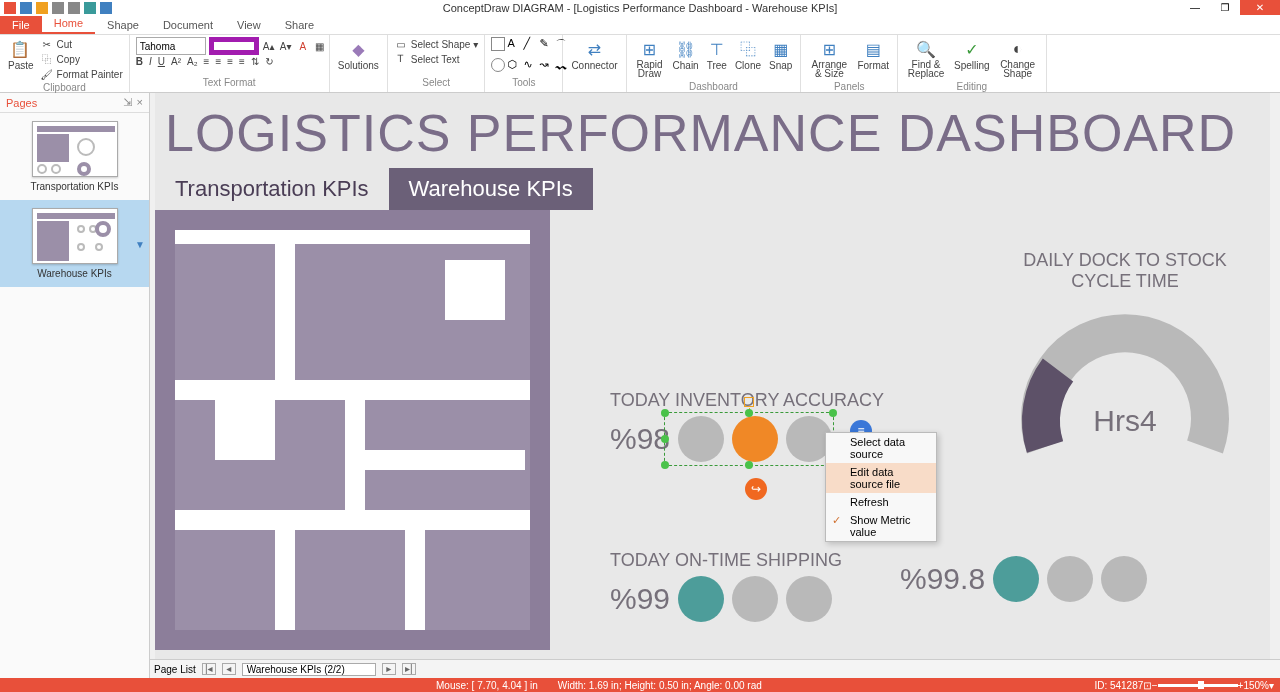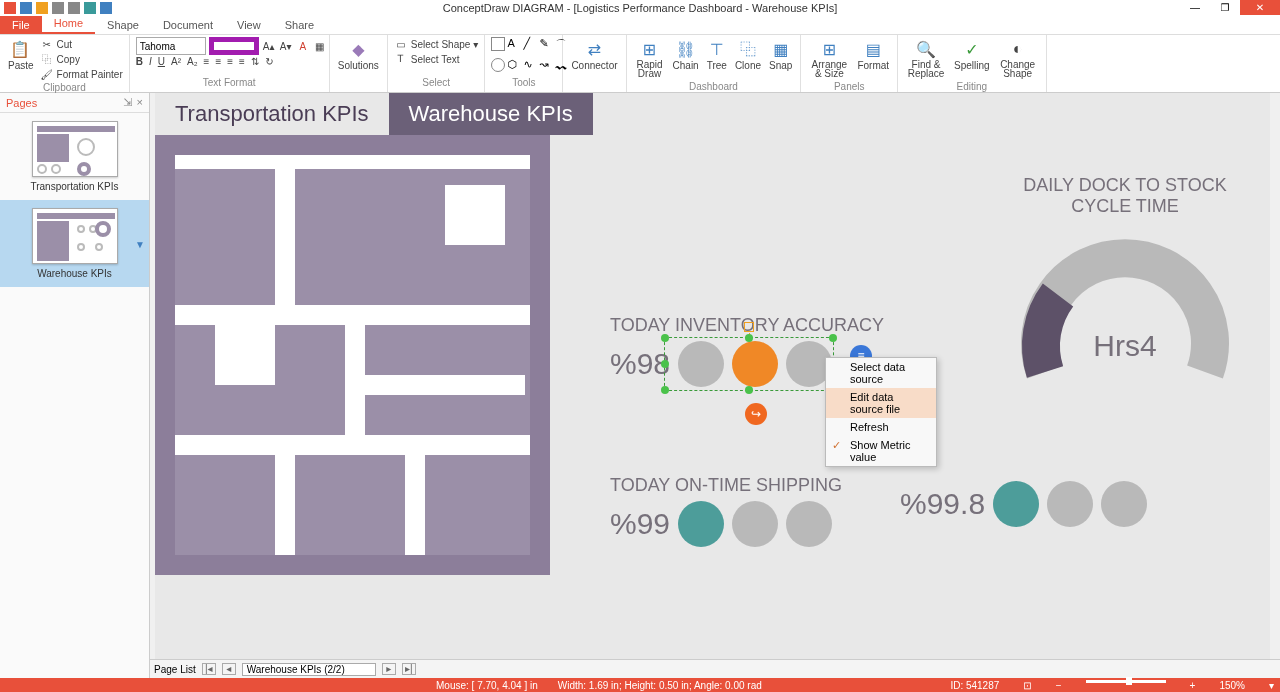--- a/index.html
+++ b/index.html
@@ -91,21 +91,21 @@
 .ctx-menu { position: absolute; background: #f8f8f8; border: 1px solid #bbb; box-shadow: 2px 2px 6px rgba(0,0,0,0.2); font-size: 11px; }
 .ctx-item { padding: 3px 10px 3px 24px; position: relative; }
 .ctx-item.hover { background: #f8dcc8; }
 .ctx-check { position: absolute; left: 6px; top: 3px; color: #d07030; }
 
 
 .page-list-bar { height: 19px; background: #f4f4f4; border-top: 1px solid #ccc; display: flex; align-items: center; font-size: 10px; gap: 6px; padding: 8px 4px; position: absolute; bottom: 14px; left: 150px; right: 0; }
 .page-list-bar .nav-btn { width: 14px; text-align: center; color: #666; border: 1px solid #aaa; height: 12px; line-height: 10px; }
 .status-bar { height: 14px; background: #e8503a; color: #fff; display: flex; align-items: center; font-size: 10px; position: absolute; bottom: 0; left: 0; right: 0; padding: 0 6px; }
 .status-seg { padding: 0 10px; }
-.status-right { margin-left: auto; display: flex; align-items: flex-start; gap: 24px; }
+.status-right { margin-left: auto; display: flex; align-items: center; gap: 0; }
 .zoom-slider { width: 80px; height: 3px; background: #fff; position: relative; }
 .zoom-slider::after { content: ''; position: absolute; width: 6px; height: 8px; background: #fff; top: -3px; left: 50%; }
 
 
 .tm-bar { position: absolute; background: #9b8fa8; }
 .tm-circ { position: absolute; border: 2px solid #bbb; border-radius: 50%; }
 </style>
 </head>
 <body>
 
@@ -332,20 +332,21 @@
         <div class="tm-circ" style="left:44px;top:34px;width:8px;height:8px"></div>
         <div class="tm-circ" style="left:62px;top:34px;width:8px;height:8px"></div>
       </div>
       <div class="page-thumb-label">Warehouse KPIs</div>
       <span class="thumb-arrow">▼</span>
     </div>
   </div>
 
   <div class="canvas-area">
     <div class="canvas-page">
+      <div class="dash-title">LOGISTICS PERFORMANCE DASHBOARD</div>
       <div class="dash-tabs">
         <div class="dash-tab">Transportation KPIs</div>
         <div class="dash-tab active">Warehouse KPIs</div>
       </div>
       <div class="dash-main">
 
         <div class="maze-area">
           <div class="maze">
             <div class="maze-bg" style="left:0;top:0;width:100%;height:100%"></div>
 

